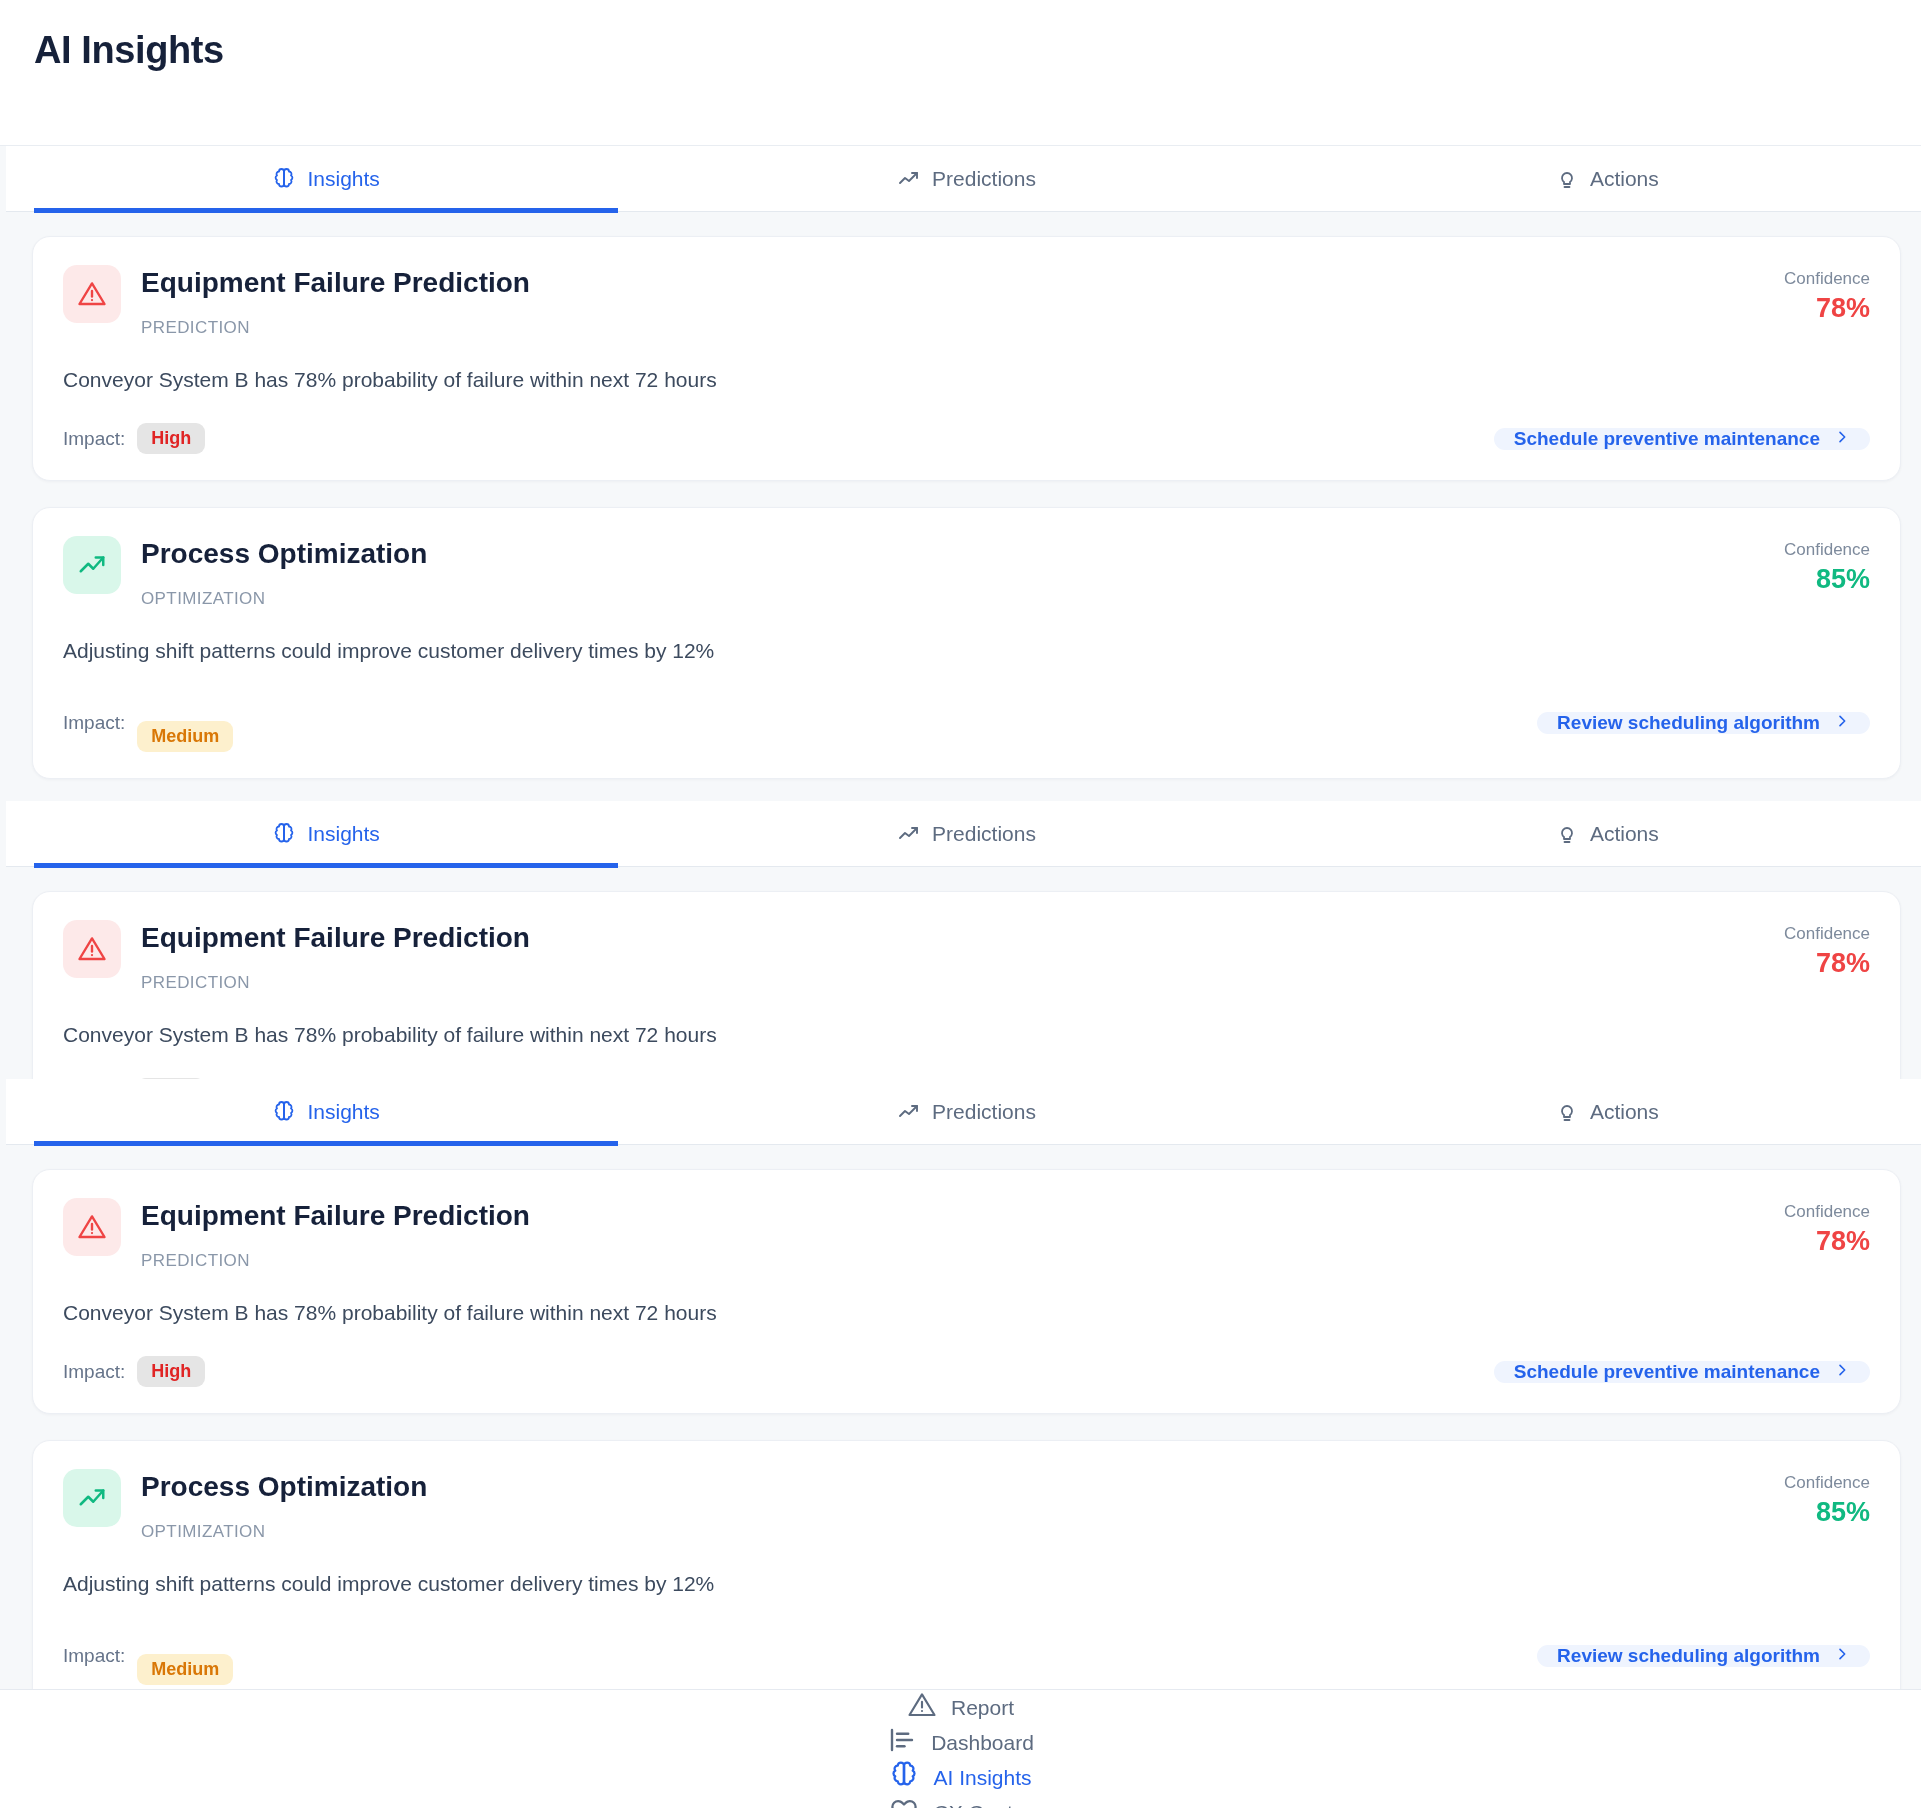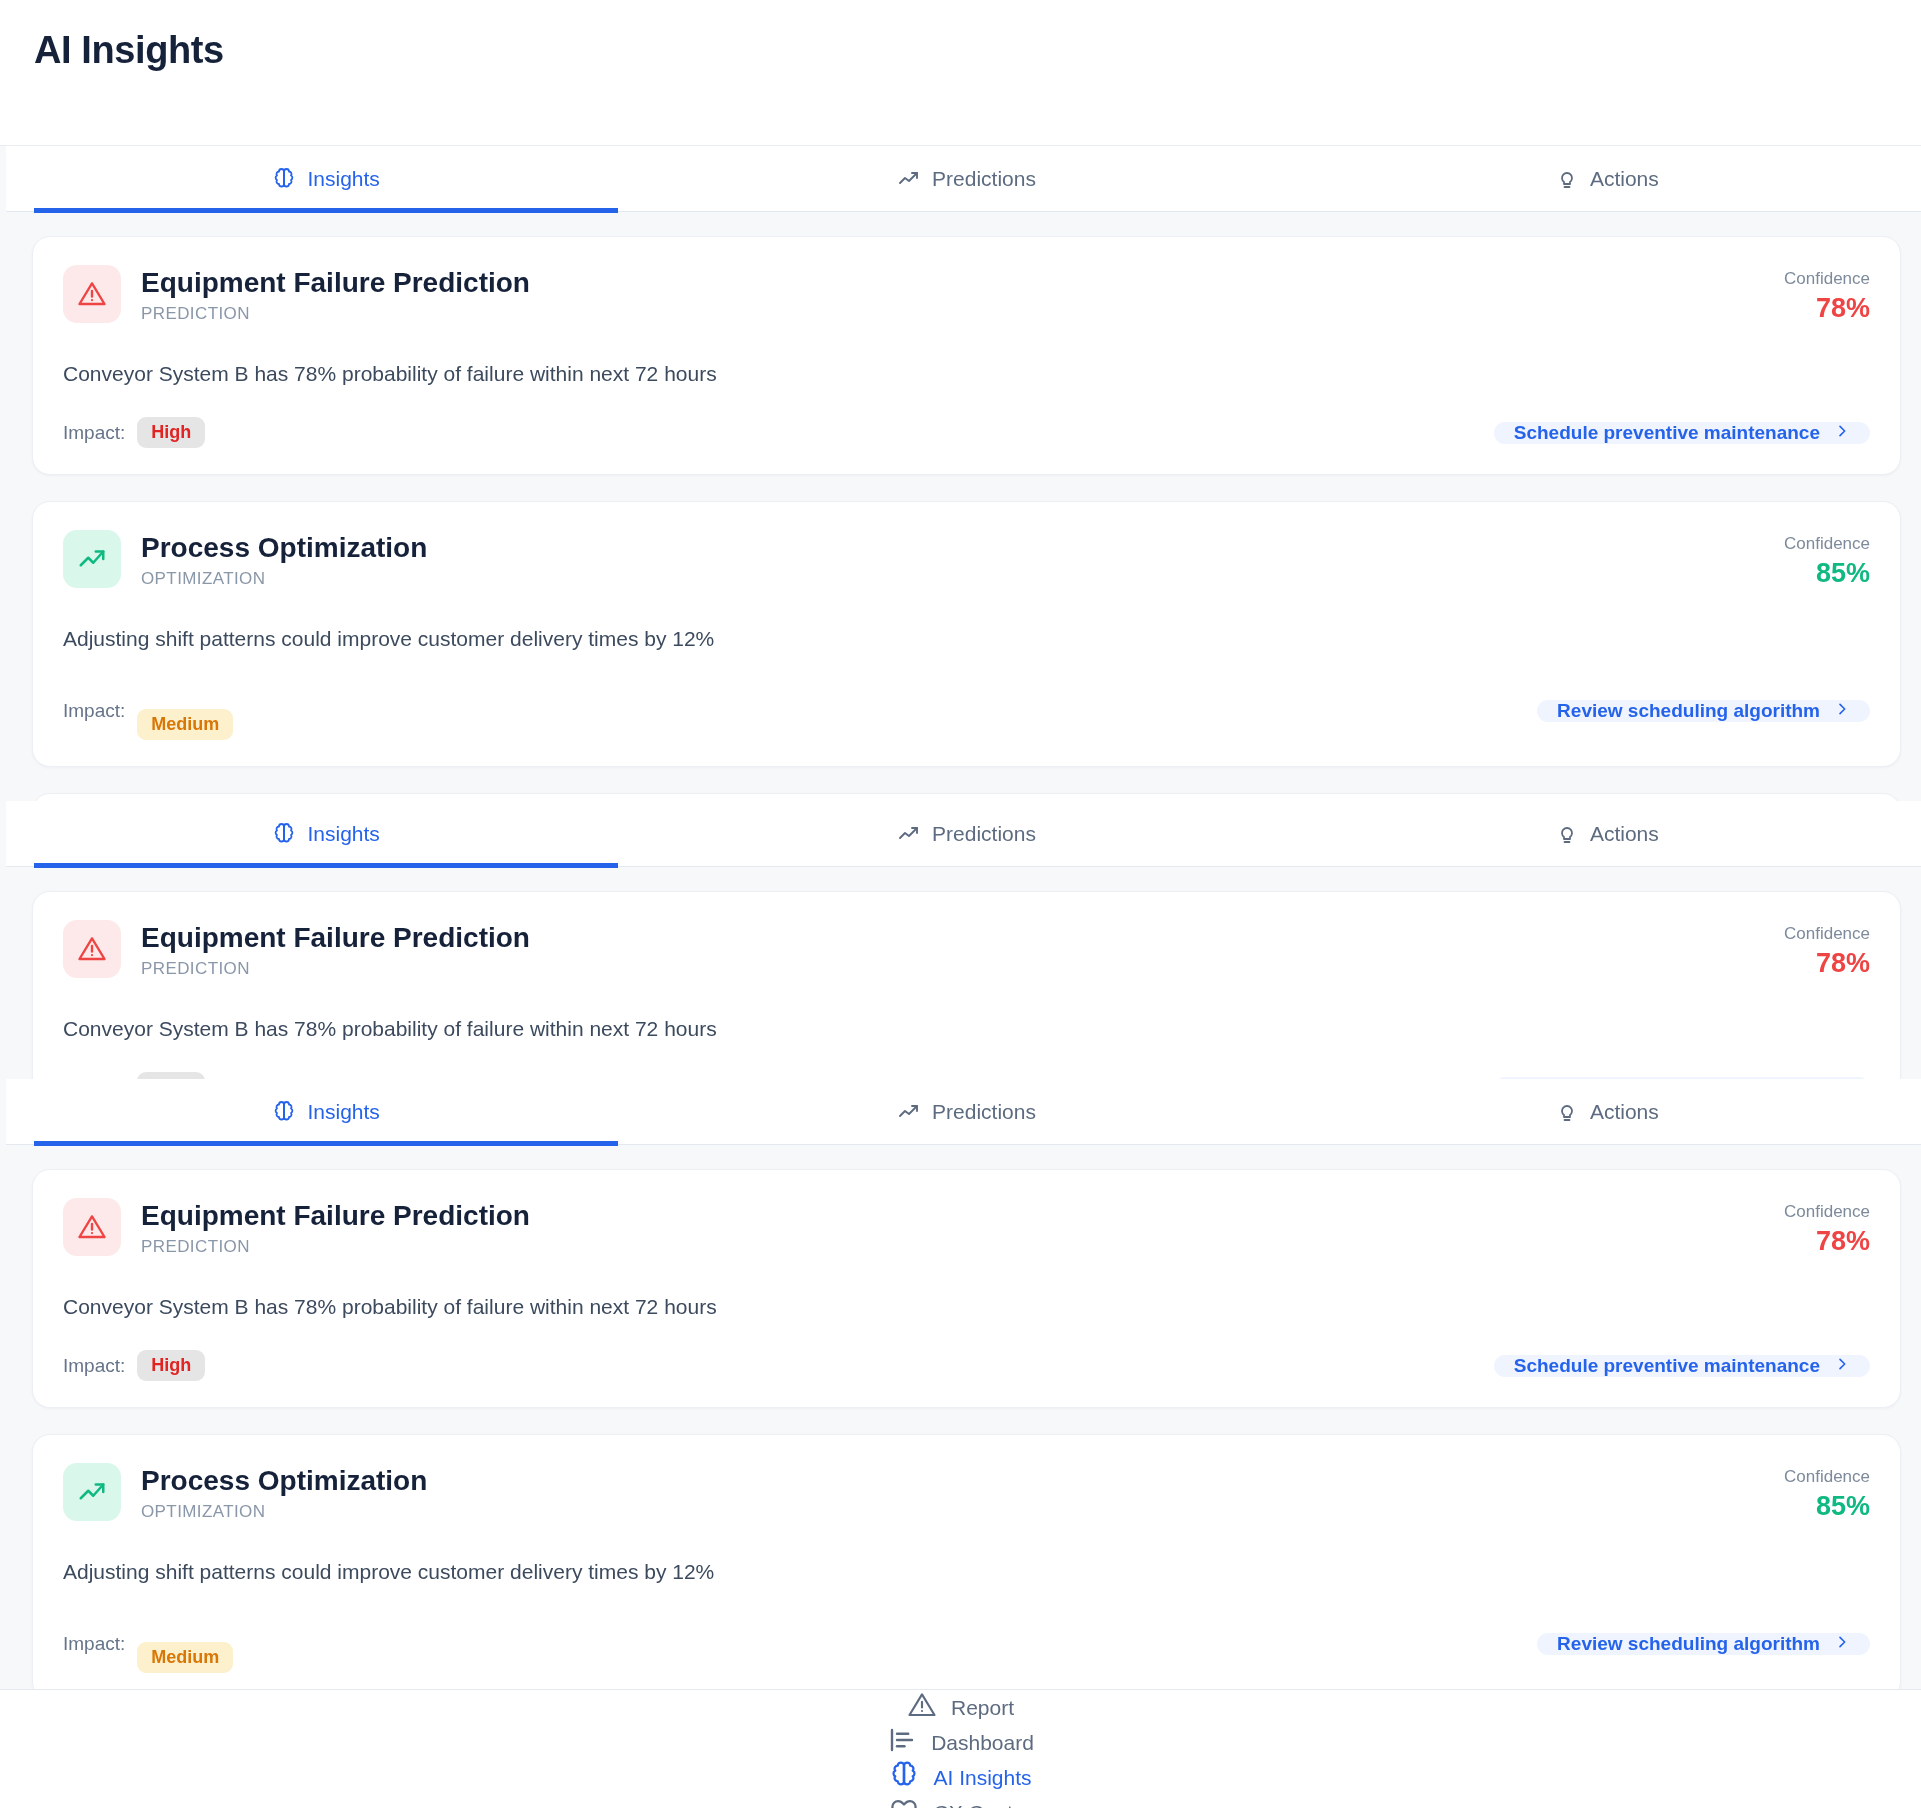--- a/index.html
+++ b/index.html
@@ -114,33 +114,33 @@
     font-size: 28px;
     font-weight: bold;
     color: #16213a;
     line-height: 32px;
   }
   .card-category {
     font-size: 17px;
     color: #8a97a9;
     letter-spacing: 0.4px;
     line-height: 26px;
-    margin-top: 2px;
+    margin-top: 16px;
   }
   .conf-wrap { text-align: right; padding-top: 2px; min-width: 140px; }
   .conf-label { font-size: 17px; color: #7d8a9c; line-height: 24px; }
   .conf-value { font-size: 27px; font-weight: bold; line-height: 34px; }
   .conf-value.red   { color: #ef4444; }
   .conf-value.green { color: #10b981; }
 
   .card-desc {
     font-size: 21px;
     color: #3c4a5e;
     line-height: 30px;
-    margin-top: 32px;
+    margin-top: 24px;
   }
   .card-foot {
     display: flex;
     align-items: center;
     justify-content: space-between;
     margin-top: 28px;
   }
   .impact-wrap { display: flex; align-items: center; gap: 12px; }
   .impact-label { font-size: 19px; color: #66748a; }
   .badge {

